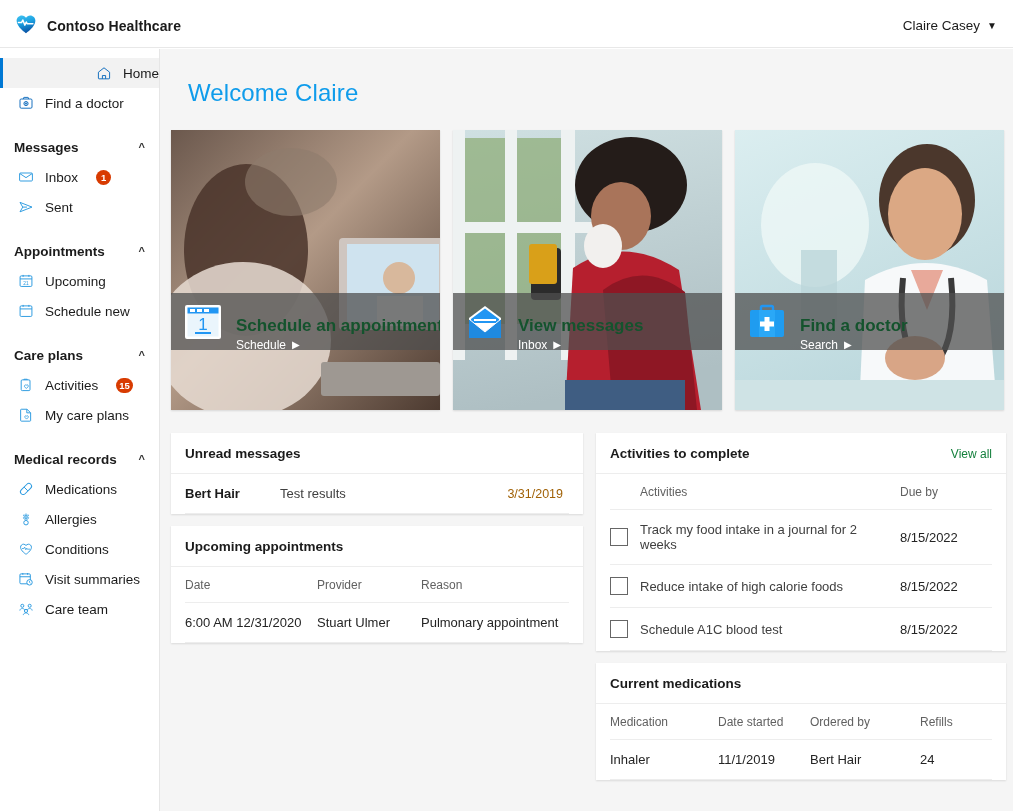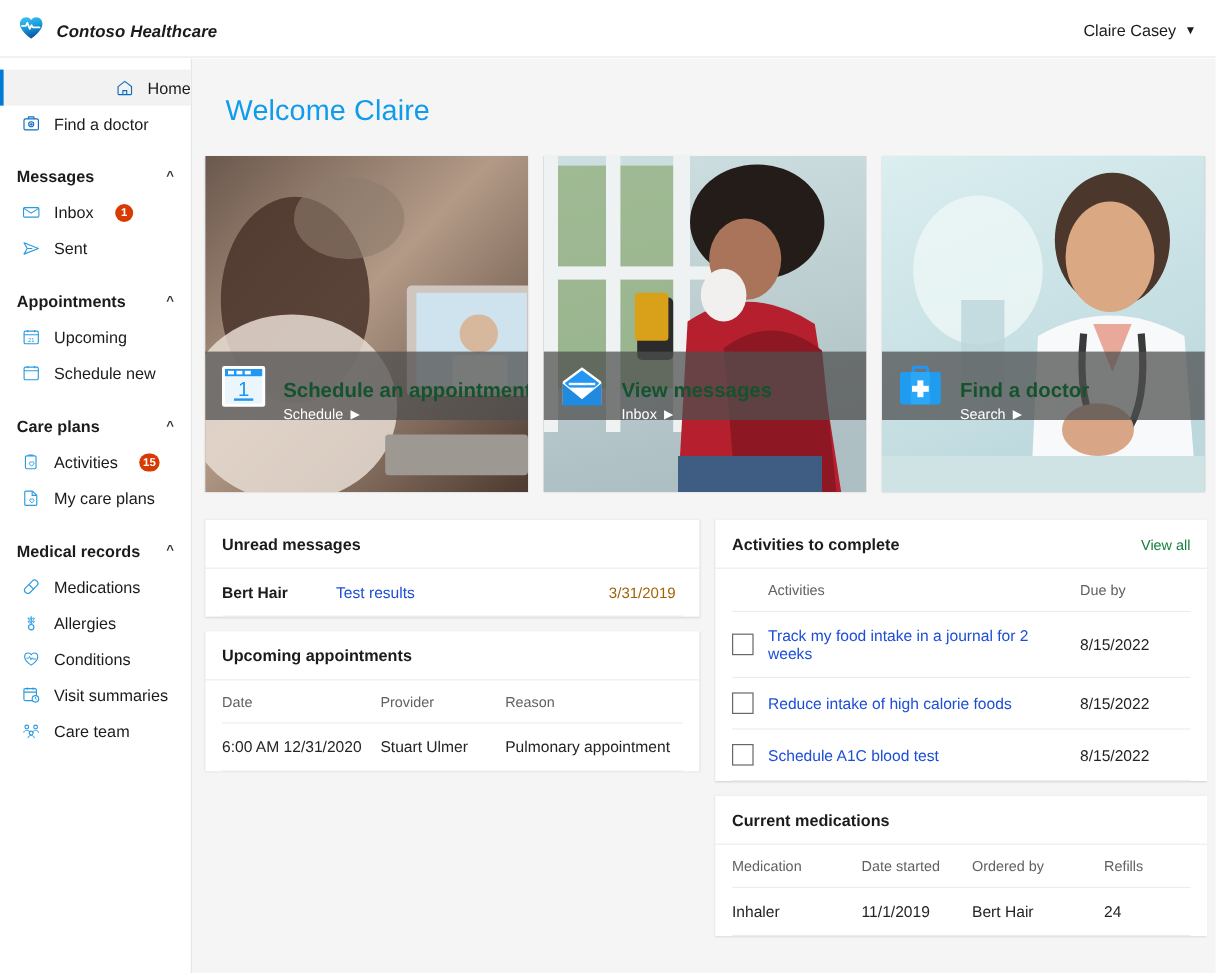--- a/index.html
+++ b/index.html
@@ -13,21 +13,21 @@
   }
 
   
   .topbar {
     position: absolute; top: 4px; left: 0; width: 1013px; height: 44px;
     background: #ffffff;
     border-bottom: 1px solid #e8e8e8;
     display: flex; align-items: center;
   }
   .brand { display: flex; align-items: center; gap: 9px; margin-left: 14px; }
-  .brand-name { font-size: 14px; font-weight: 700; color: #1b1b1b; letter-spacing: .1px; font-style: italic; }
+  .brand-name { font-size: 14px; font-weight: 700; color: #1b1b1b; letter-spacing: .1px; }
   .user-menu {
     margin-left: auto; margin-right: 16px;
     display: flex; align-items: center; gap: 7px;
     font-size: 13.5px; color: #1b1b1b; cursor: pointer;
   }
   .caret { font-size: 10px; line-height: 1; }
 
   
   .sidebar {
     position: absolute; top: 49px; left: 0; width: 160px; height: 762px;
@@ -114,21 +114,21 @@
   th {
     text-align: left; font-weight: 400; font-size: 12px; color: #616161;
     padding: 11px 6px 10px 0; border-bottom: 1px solid #ededed;
   }
   td {
     font-size: 13px; color: #242424;
     padding: 12px 6px 12px 0; border-bottom: 1px solid #ededed;
   }
   .tbl-pad { padding-left: 14px; padding-right: 14px; }
   .msg-name { font-weight: 700; font-size: 13px; color: #1b1b1b; }
-  .link { color: #1d4ed8; cursor: pointer; }
+  .link { color: #404040; cursor: pointer; }
   .muted-right { color: #a16207; font-size: 12.5px; text-align: right; }
 
   .cb {
     width: 18px; height: 18px; border: 1px solid #666; background: #fff;
     display: block; cursor: pointer;
   }
 </style>
 </head>
 <body>
 

